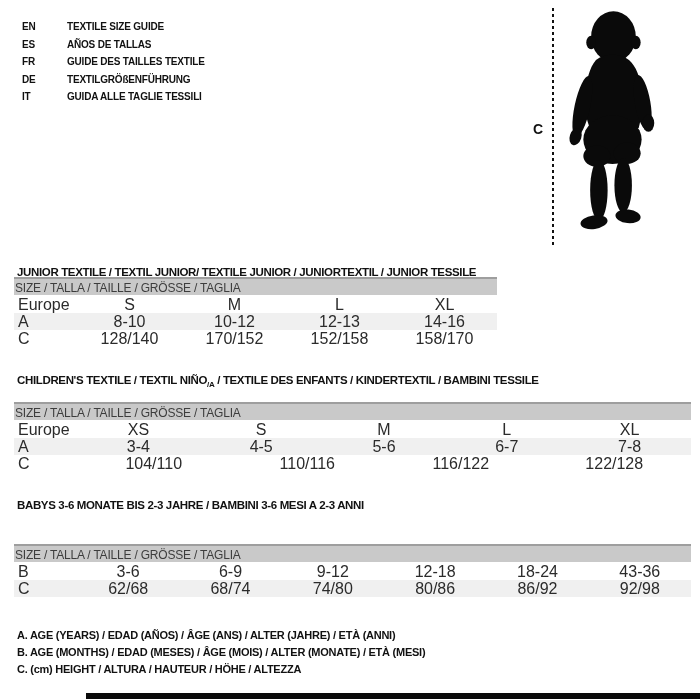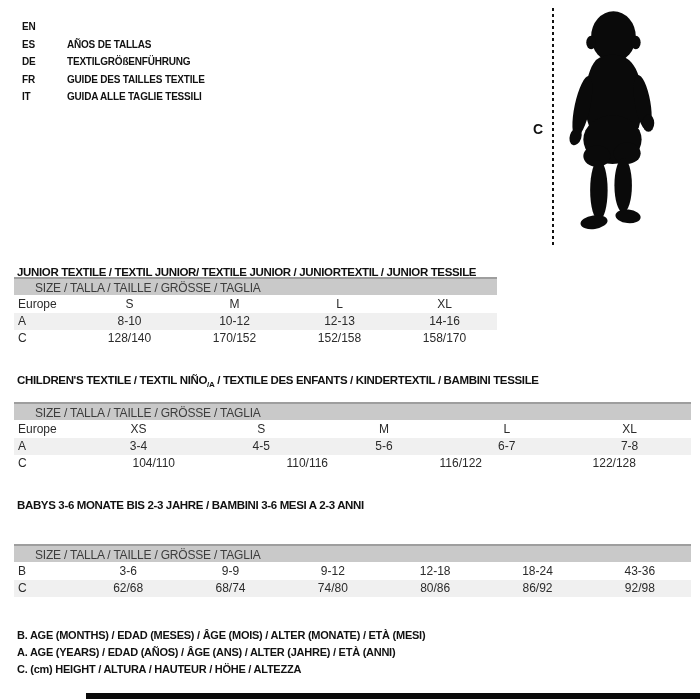--- a/index.html
+++ b/index.html
@@ -12,54 +12,55 @@
   .lang-row{display:flex;height:17.5px;line-height:17.5px;font-weight:bold;font-size:10px;letter-spacing:-0.2px;}
   .lang-code{width:45px;}
   
   .measure-line{position:absolute;left:552px;top:8px;width:2px;height:238px;
     background:repeating-linear-gradient(#111 0 2.6px,transparent 2.6px 6px);}
   .measure-label{position:absolute;left:533px;top:121px;font-weight:bold;font-size:14px;}
   .baby-svg{position:absolute;left:561px;top:6px;}
   
   .sec-title{position:absolute;left:17px;font-weight:bold;font-size:11.5px;letter-spacing:-0.35px;line-height:17px;white-space:nowrap;}
   .size-bar{position:absolute;left:14px;height:18px;line-height:18px;background:#c9c9c9;
-    border-top:2px solid #9e9e9e;box-sizing:border-box;padding-left:21px;
+    border-top:2px solid #9e9e9e;box-sizing:border-box;padding-left:1px;
     font-size:12px;letter-spacing:-0.2px;color:#3d3d3d;}
   .tbl{position:absolute;left:14px;}
-  .trow{display:flex;height:17px;line-height:17px;font-size:12px;color:#2b2b2b;}
+  .trow{display:flex;height:17px;line-height:17px;font-size:16px;color:#2b2b2b;}
   .trow.stripe{background:#f0f0f0;}
   .tlabel{width:63px;padding-left:4px;box-sizing:border-box;text-align:left;}
   .tcell{flex:1;text-align:center;}
   .sub{font-size:8px;vertical-align:-3px;}
   
   .notes{position:absolute;left:17px;top:627px;}
   .note-line{font-weight:bold;font-size:11px;letter-spacing:-0.25px;line-height:17px;white-space:nowrap;}
   
   .bottom-bar{position:absolute;left:86px;top:693px;width:614px;height:6px;background:#0a0a0a;}
 </style>
 </head>
 <body>
 
 <div id="canvas">
 
   <div class="lang-list">
     <div class="lang-row">
       <span class="lang-code">EN</span>
+      <span class="lang-title">TEXTILE SIZE GUIDE</span>
     </div>
     <div class="lang-row">
       <span class="lang-code">ES</span>
       <span class="lang-title">AÑOS DE TALLAS</span>
     </div>
     <div class="lang-row">
+      <span class="lang-code">FR</span>
+      <span class="lang-title">GUIDE DES TAILLES TEXTILE</span>
+    </div>
+    <div class="lang-row">
       <span class="lang-code">DE</span>
       <span class="lang-title">TEXTILGRÖßENFÜHRUNG</span>
-    </div>
-    <div class="lang-row">
-      <span class="lang-code">FR</span>
-      <span class="lang-title">GUIDE DES TAILLES TEXTILE</span>
     </div>
     <div class="lang-row">
       <span class="lang-code">IT</span>
       <span class="lang-title">GUIDA ALLE TAGLIE TESSILI</span>
     </div>
   </div>
 
   <div class="measure-line"></div>
   <div class="measure-label">C</div>
   <svg class="baby-svg" width="102" height="240" viewBox="0 0 105 240" xmlns="http://www.w3.org/2000/svg">
@@ -137,38 +138,38 @@
   </div>
 
   <div class="sec-title" style="top:497px;">
     <div>BABYS 3-6 MONATE BIS 2-3 JAHRE / BAMBINI 3-6 MESI A 2-3 ANNI</div>
   </div>
   <div class="size-bar" style="top:544px;width:677px;">SIZE / TALLA / TAILLE / GRÖSSE / TAGLIA</div>
   <div class="tbl" style="top:563px;width:677px;">
     <div class="trow">
       <span class="tlabel">B</span>
       <span class="tcell">3-6</span>
-      <span class="tcell">9-9</span>
+      <span class="tcell">6-9</span>
       <span class="tcell">9-12</span>
       <span class="tcell">12-18</span>
       <span class="tcell">18-24</span>
       <span class="tcell">43-36</span>
     </div>
     <div class="trow stripe">
       <span class="tlabel">C</span>
       <span class="tcell">62/68</span>
       <span class="tcell">68/74</span>
       <span class="tcell">74/80</span>
       <span class="tcell">80/86</span>
       <span class="tcell">86/92</span>
       <span class="tcell">92/98</span>
     </div>
   </div>
 
   <div class="notes">
+    <div class="note-line">A. AGE (YEARS) / EDAD (AÑOS) / ÂGE (ANS) / ALTER (JAHRE) / ETÀ (ANNI)</div>
     <div class="note-line">B. AGE (MONTHS) / EDAD (MESES) / ÂGE (MOIS) / ALTER (MONATE) / ETÀ (MESI)</div>
-    <div class="note-line">A. AGE (YEARS) / EDAD (AÑOS) / ÂGE (ANS) / ALTER (JAHRE) / ETÀ (ANNI)</div>
     <div class="note-line">C. (cm) HEIGHT / ALTURA / HAUTEUR / HÖHE / ALTEZZA</div>
   </div>
 
   <div class="bottom-bar"></div>
 
 </div>
 
 </body></html>

